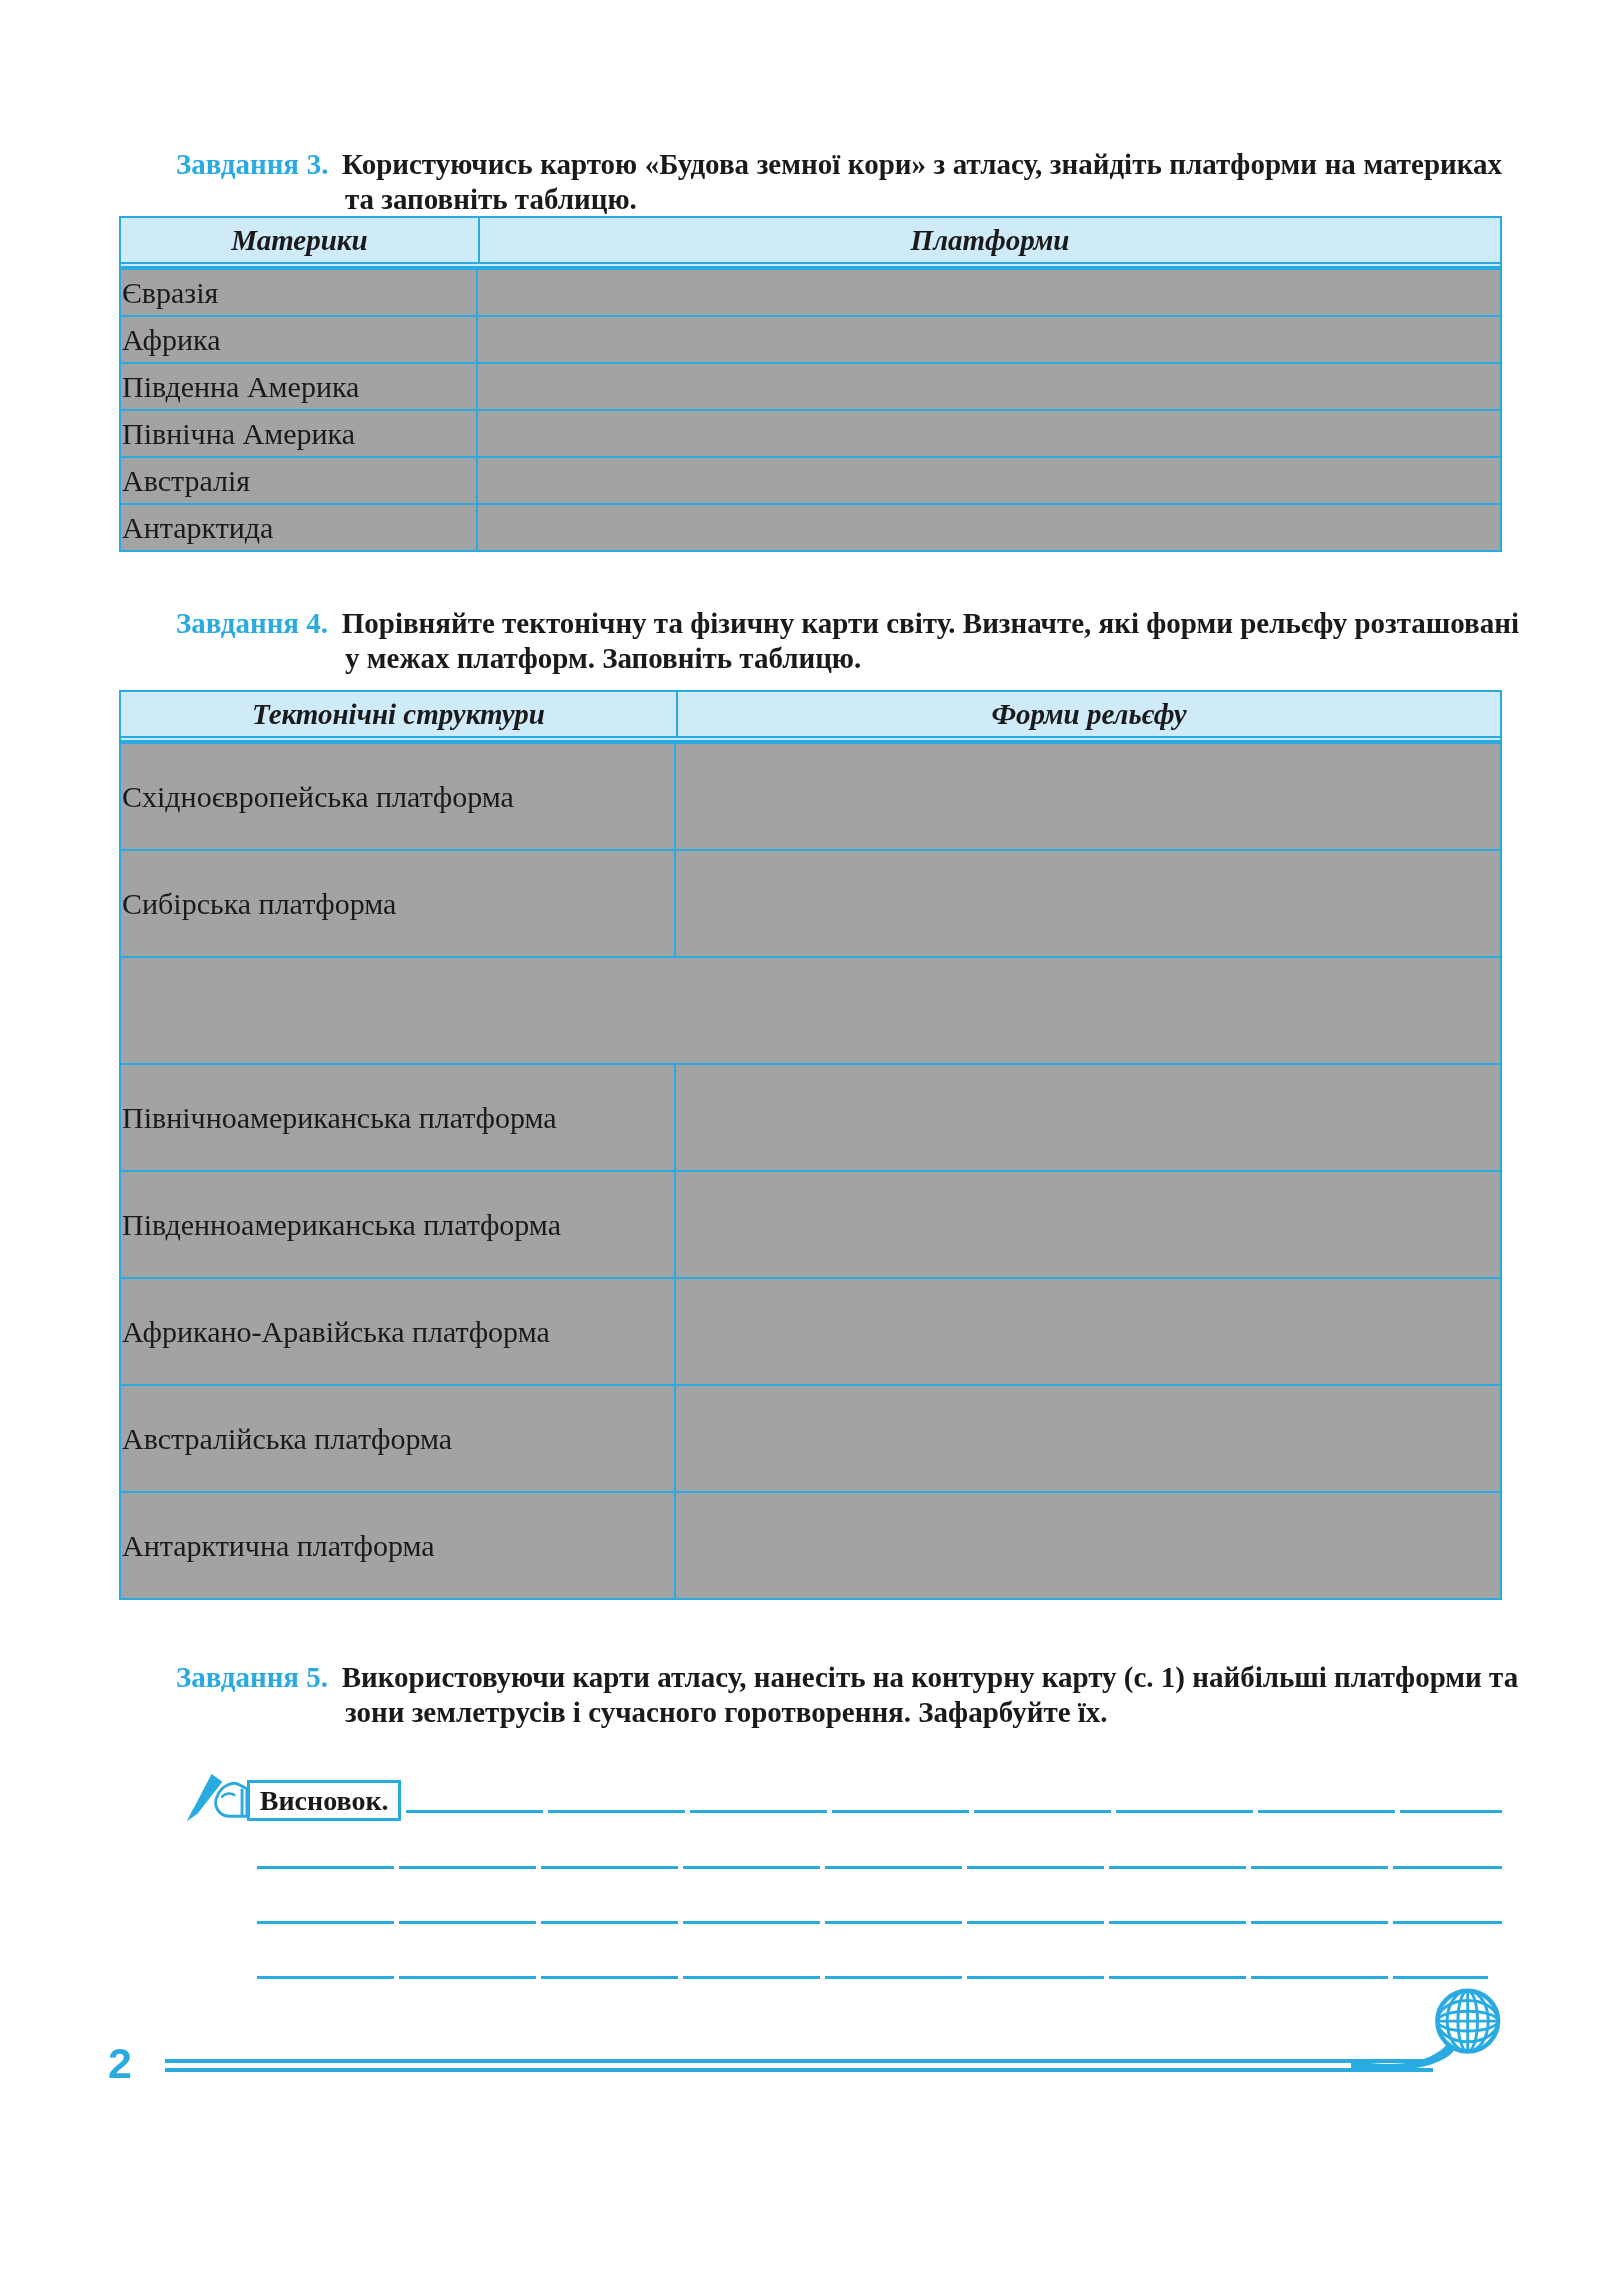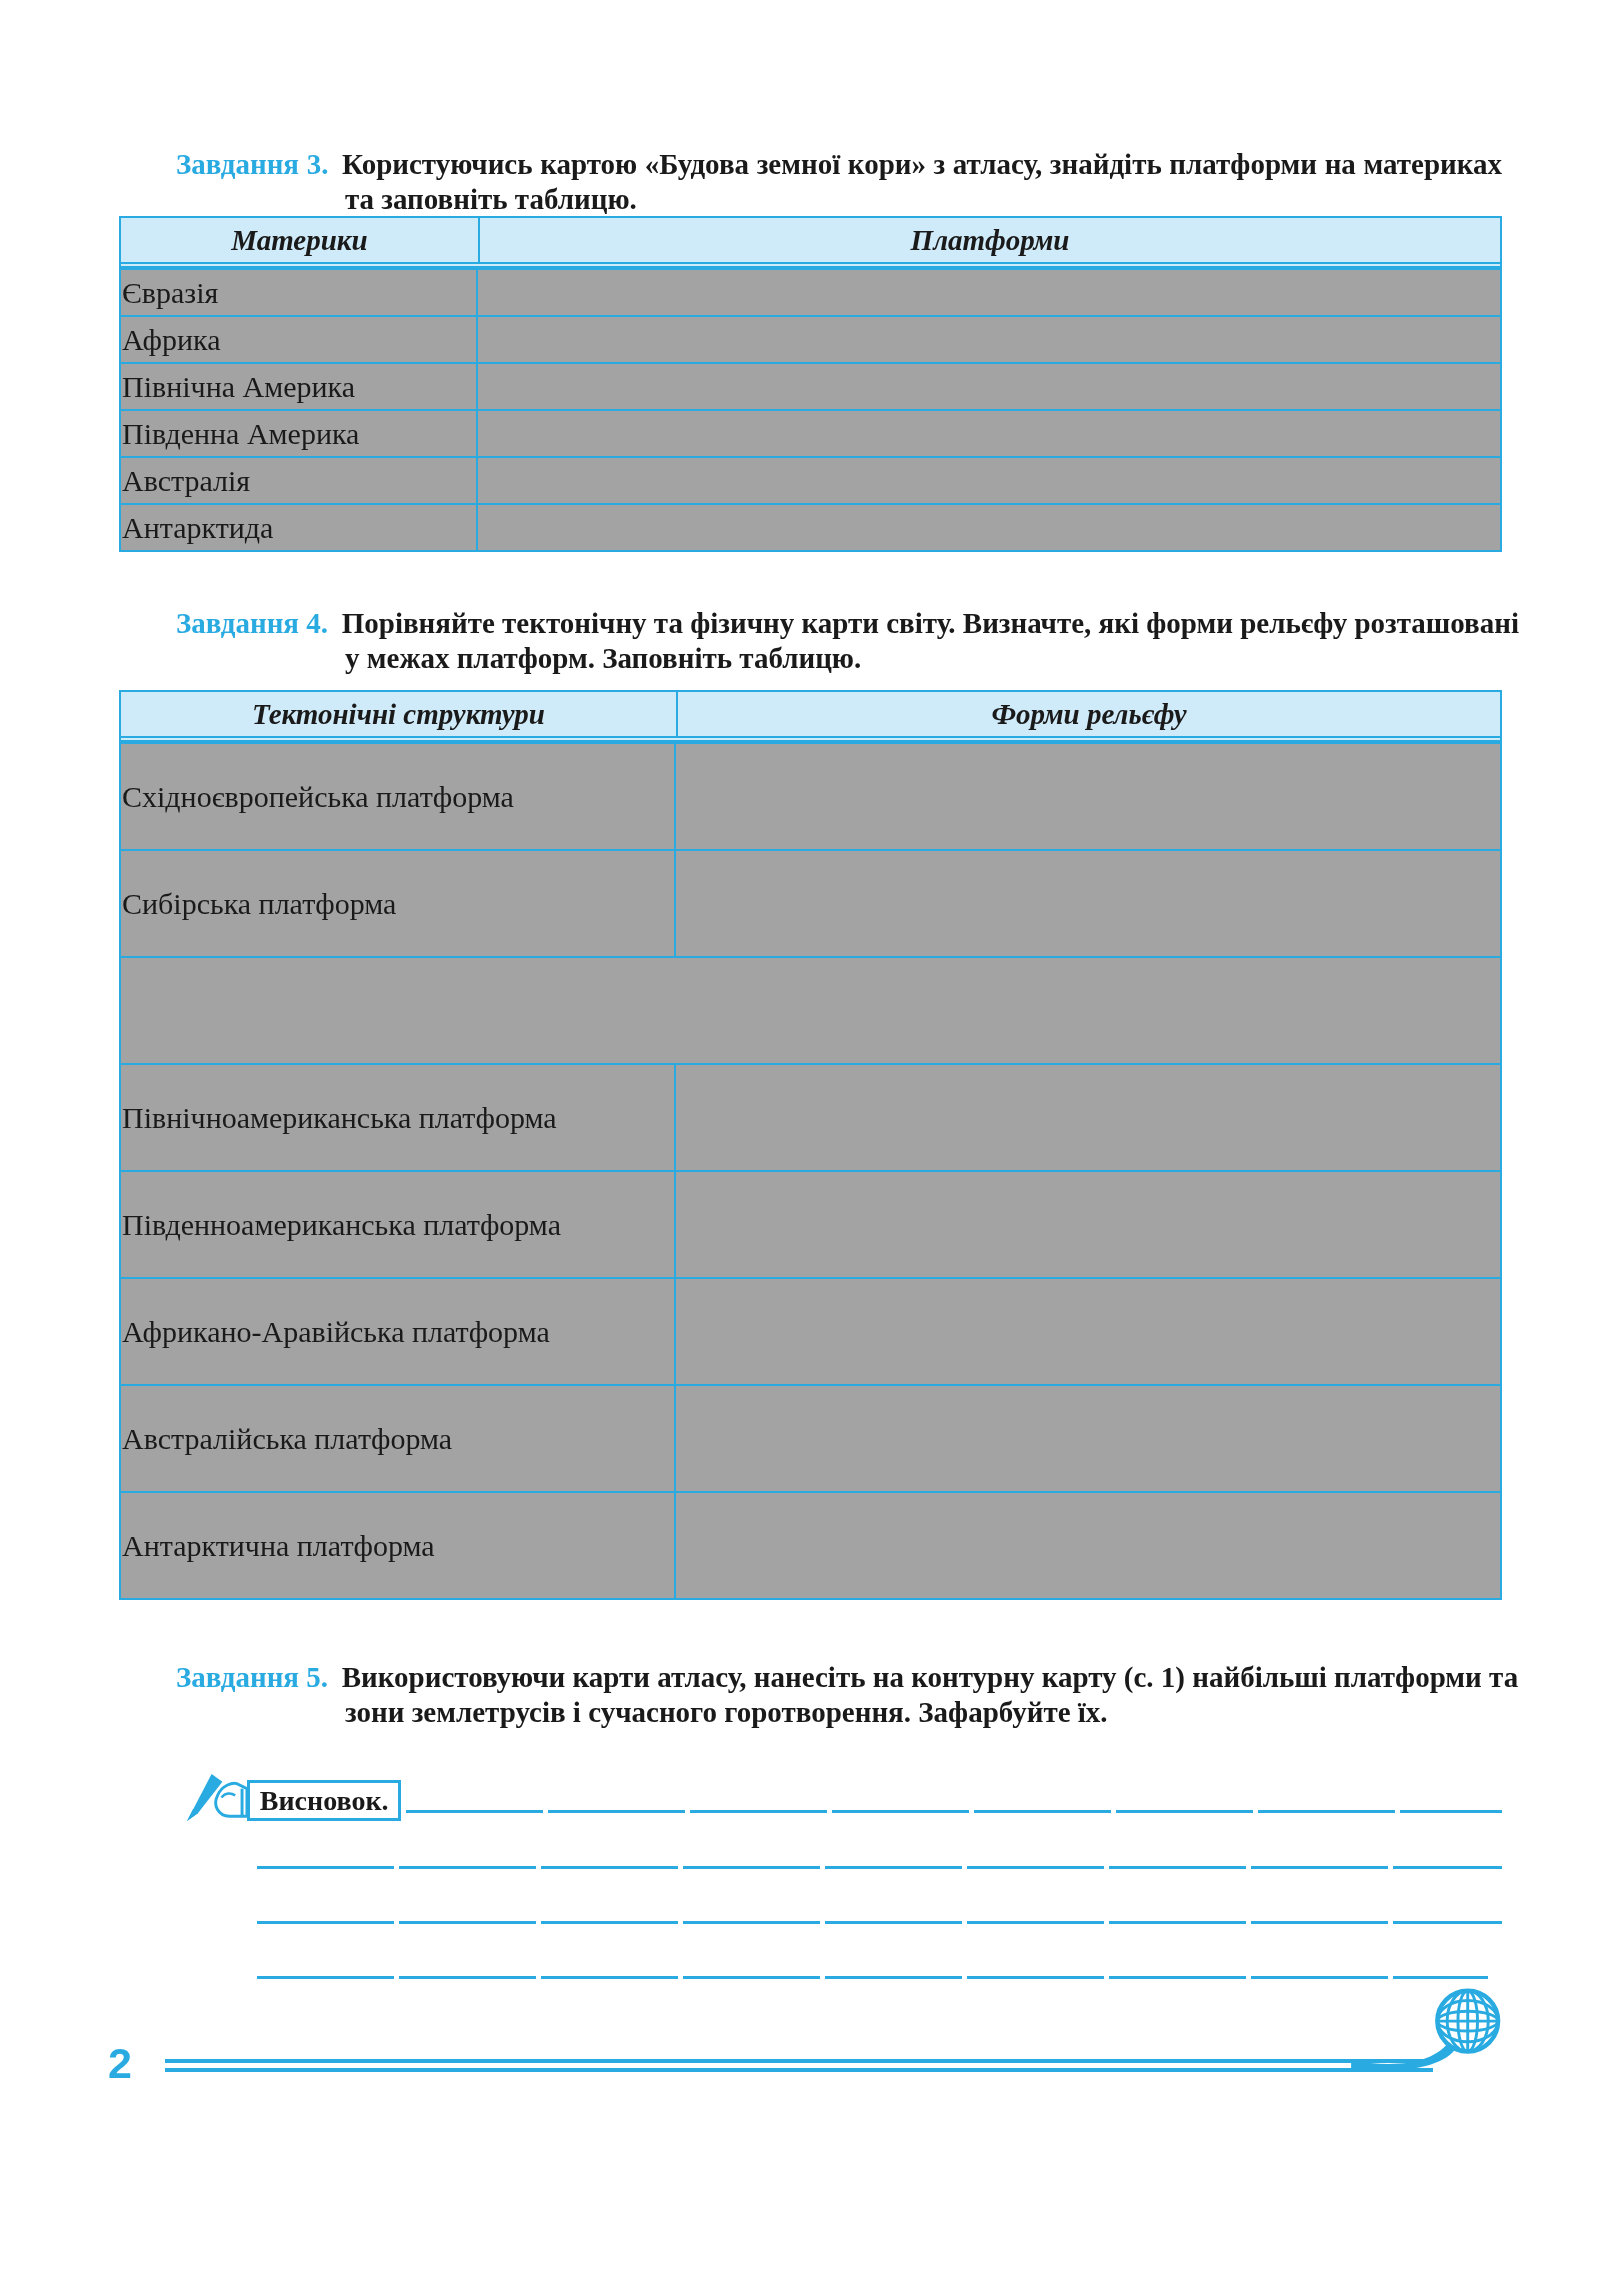--- a/index.html
+++ b/index.html
@@ -73,25 +73,25 @@
     </div>
     <div class="trow">
       <div class="cell label-cell">Євразія</div>
       <div class="cell answer-cell"></div>
     </div>
     <div class="trow">
       <div class="cell label-cell">Африка</div>
       <div class="cell answer-cell"></div>
     </div>
     <div class="trow">
-      <div class="cell label-cell">Північна Америка</div>
+      <div class="cell label-cell">Південна Америка</div>
       <div class="cell answer-cell"></div>
     </div>
     <div class="trow">
-      <div class="cell label-cell">Південна Америка</div>
+      <div class="cell label-cell">Північна Америка</div>
       <div class="cell answer-cell"></div>
     </div>
     <div class="trow">
       <div class="cell label-cell">Австралія</div>
       <div class="cell answer-cell"></div>
     </div>
     <div class="trow">
       <div class="cell label-cell">Антарктида</div>
       <div class="cell answer-cell"></div>
     </div>

